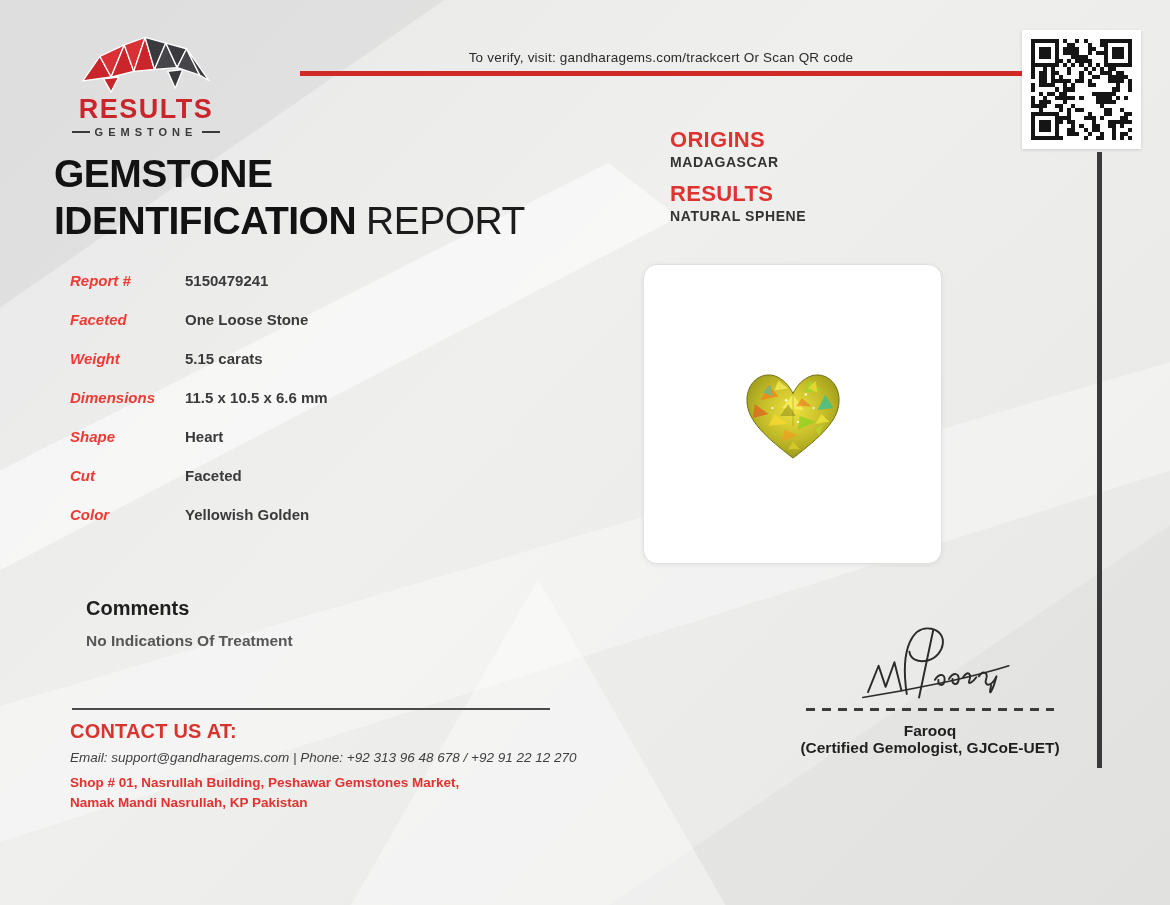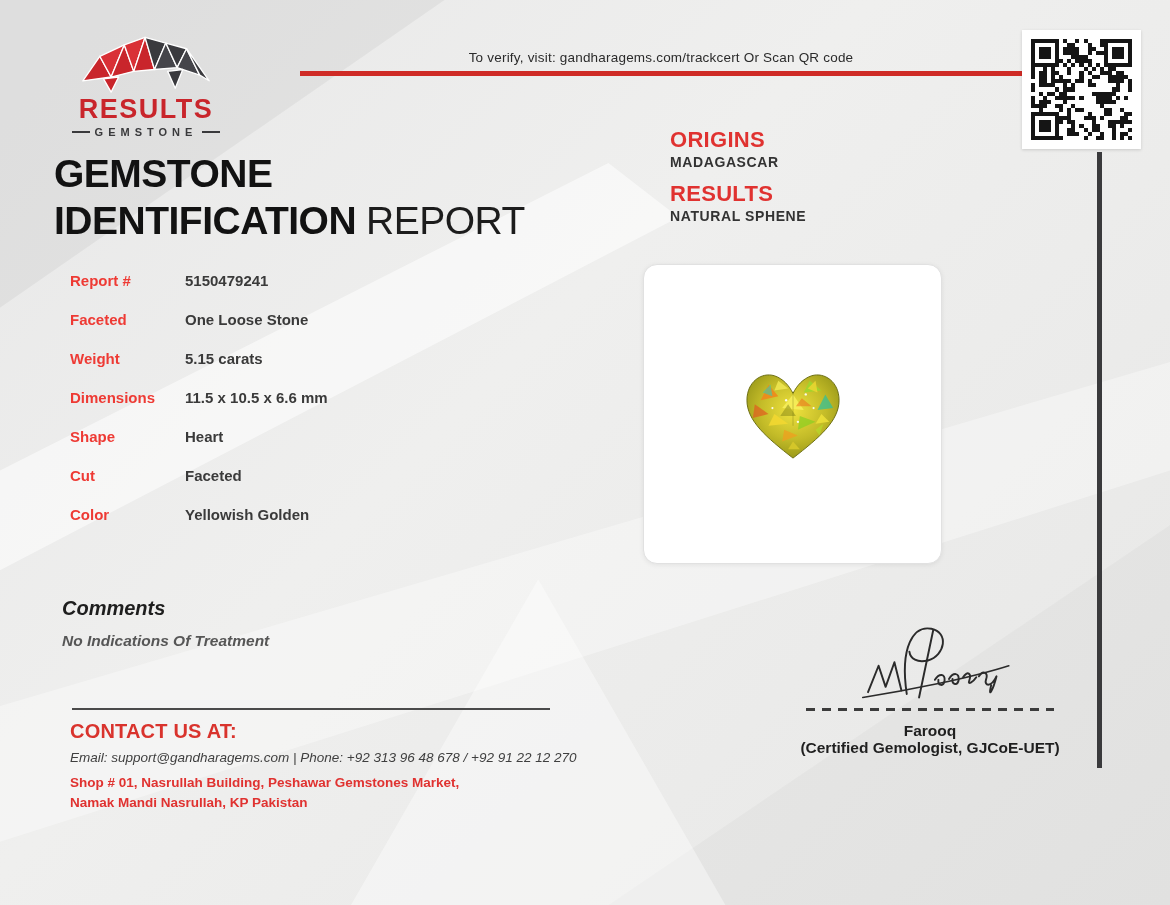--- a/index.html
+++ b/index.html
@@ -42,30 +42,30 @@
 
   
   .summary{position:absolute;left:670px;top:128px;}
   .sum-label{font-size:22px;font-weight:800;color:#e03230;letter-spacing:.3px;line-height:1.05;}
   .sum-value{font-size:14px;font-weight:700;color:#333;letter-spacing:.6px;margin-top:3px;}
   .sum-block + .sum-block{margin-top:12px;}
 
   
   .details{position:absolute;left:70px;top:272px;width:430px;}
   .detail-row{display:flex;height:39px;align-items:flex-start;}
-  .dl{width:115px;font-size:15px;font-weight:700;color:#ee3a34;}
+  .dl{width:115px;font-size:15px;font-weight:700;color:#ee3a34;font-style:italic;}
   .dv{font-size:15px;font-weight:700;color:#3a3a3a;}
 
   
   .gem-card{position:absolute;left:643px;top:264px;width:297px;height:298px;background:#fff;
             border:1px solid #e1e1e1;border-radius:14px;display:flex;align-items:center;justify-content:center;
             box-shadow:0 1px 5px rgba(0,0,0,.07);}
 
   
-  .comments{position:absolute;left:62px;top:597px;font-style:italic;}
+  .comments{position:absolute;left:86px;top:597px;}
   .comments-h{font-size:20px;font-weight:800;color:#1e1e1e;}
   .comments-t{font-size:15.5px;font-weight:700;color:#565656;margin-top:12px;}
 
   .divider{position:absolute;left:72px;top:708px;width:478px;height:0;border-top:2px solid #4a4a4a;}
 
   
   .contact{position:absolute;left:70px;top:720px;width:560px;}
   .contact-h{font-size:20px;font-weight:800;color:#d9332d;letter-spacing:.2px;}
   .contact-e{font-size:13.5px;font-style:italic;color:#3f3f3f;margin-top:7px;}
   .contact-a{font-size:13.5px;font-weight:700;color:#e03230;margin-top:8px;line-height:1.45;}

